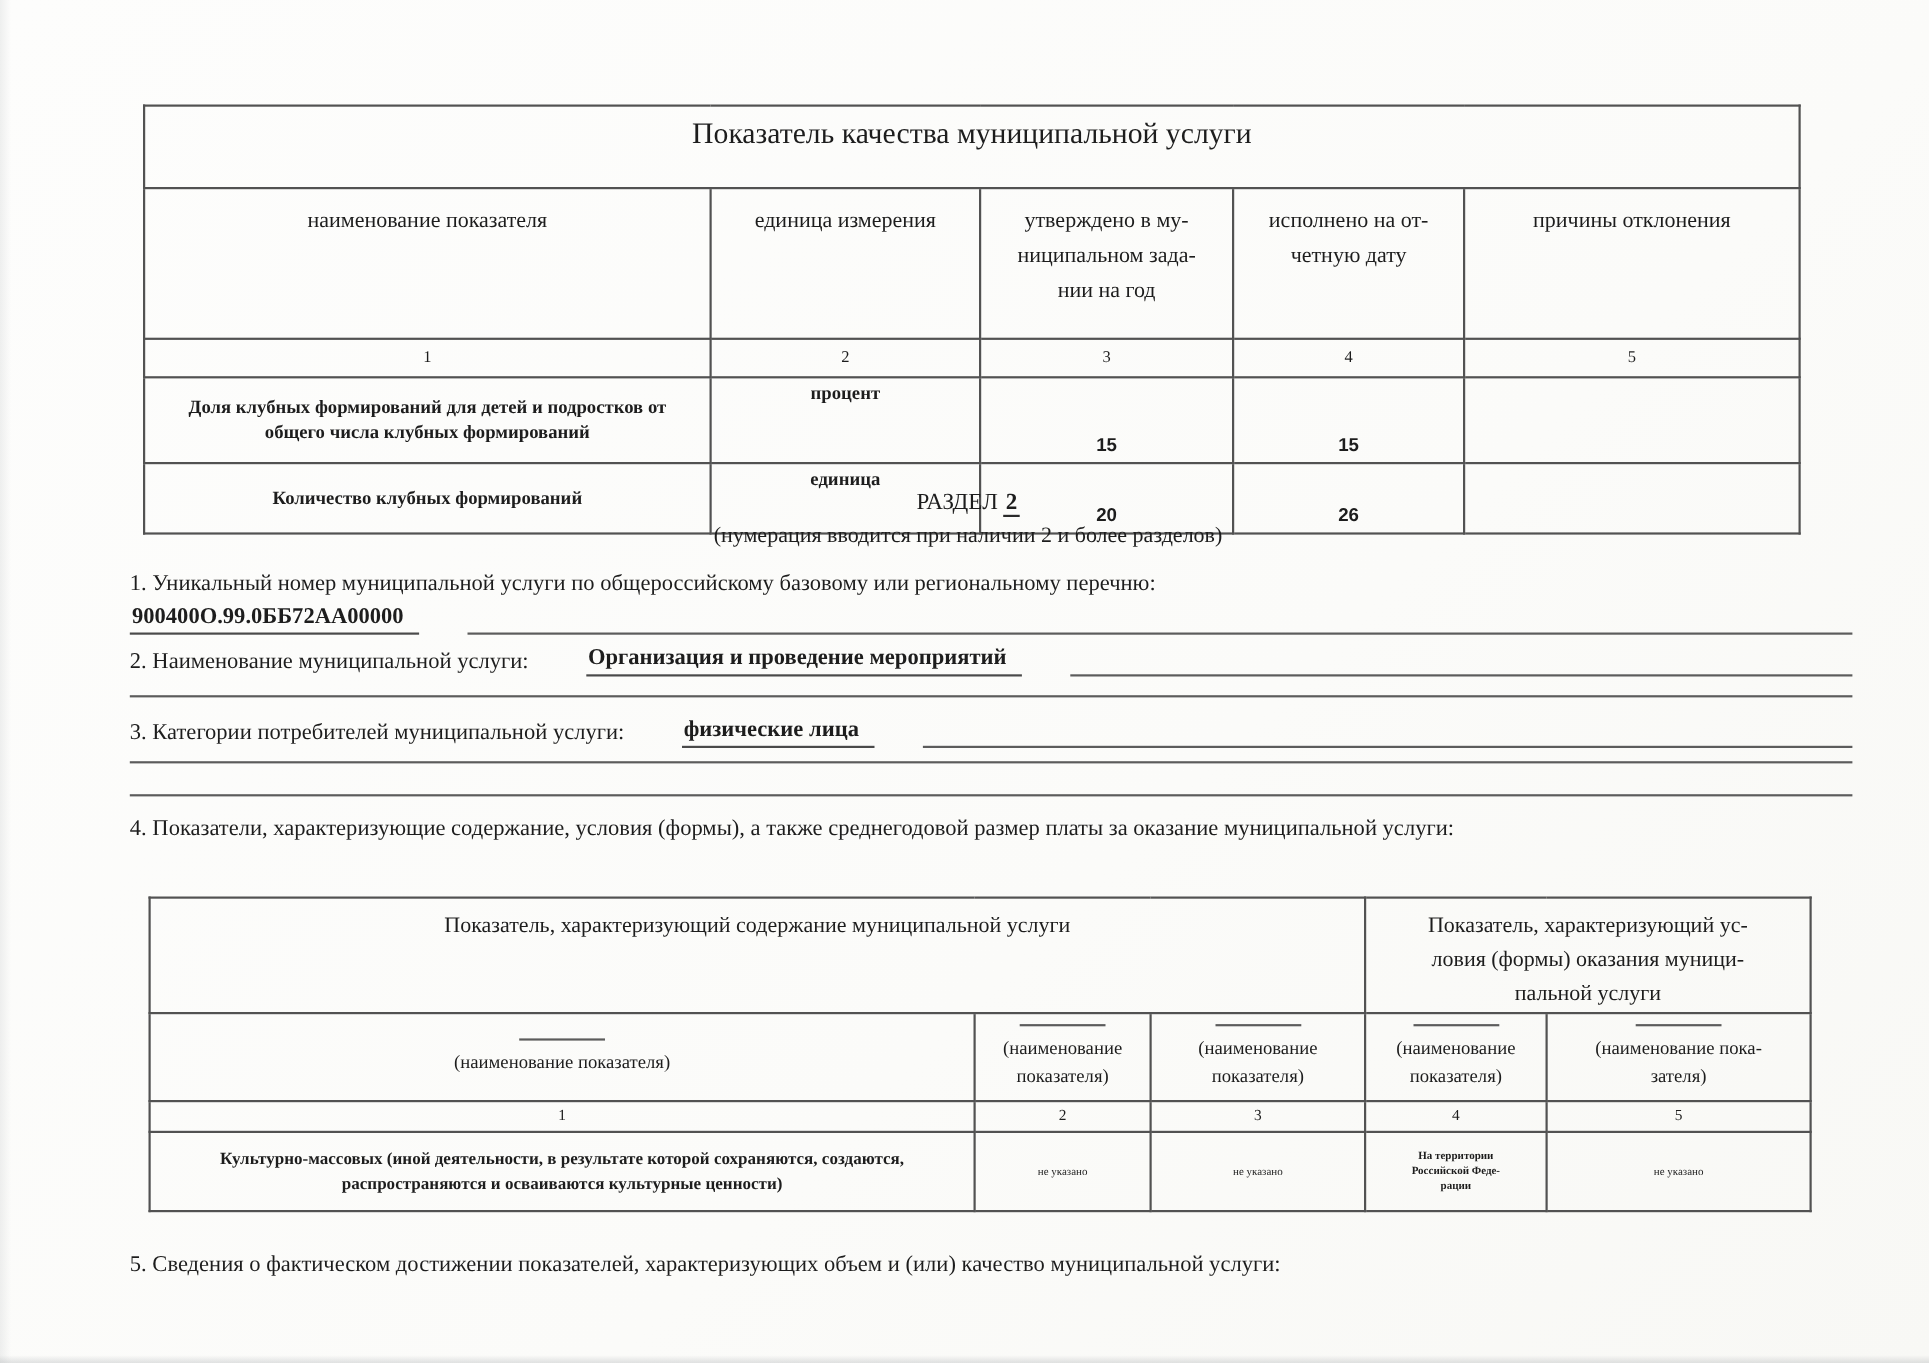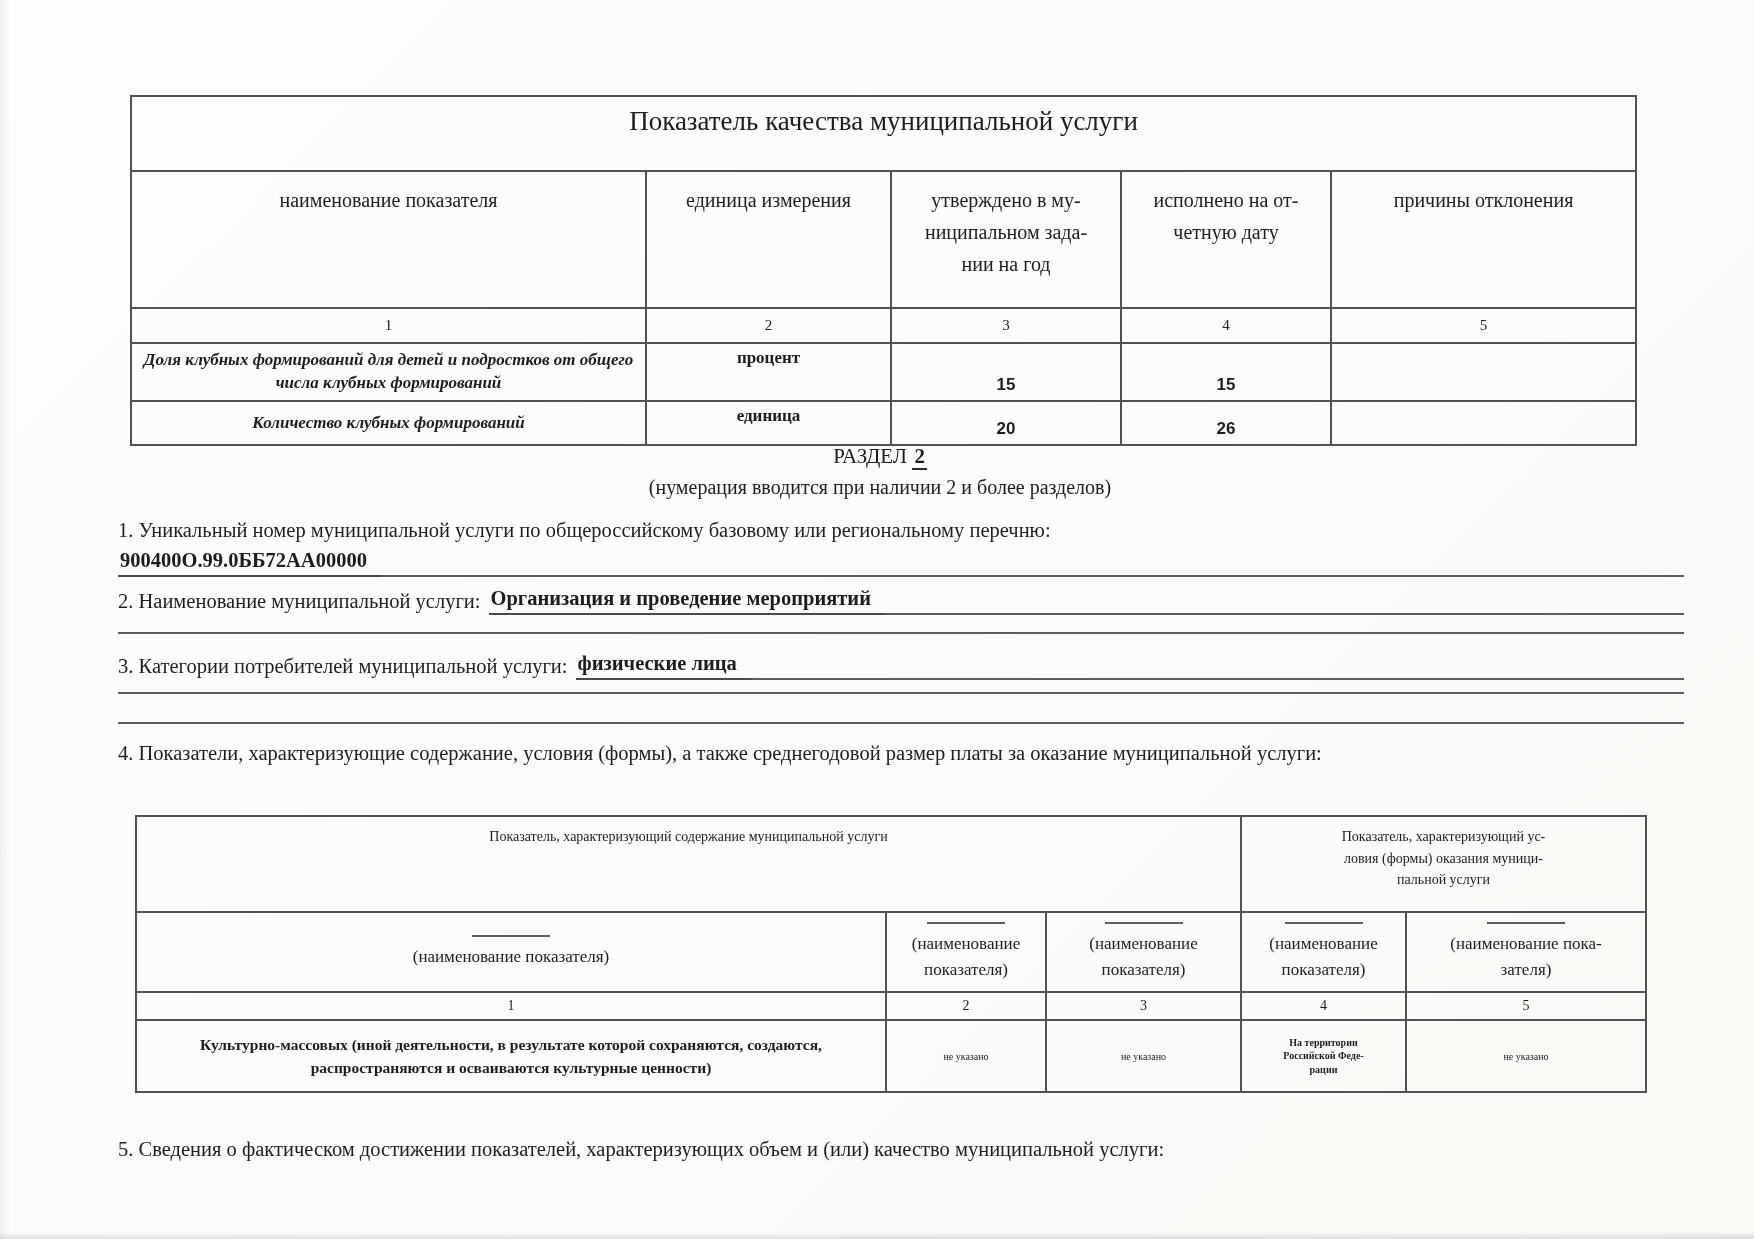--- a/index.html
+++ b/index.html
@@ -31,21 +31,21 @@
   .t1-title td{
     height:63px; text-align:center; vertical-align:top;
     font-size:27px; padding-top:9px;
   }
   .t1-head td{
     height:122px; text-align:center; vertical-align:top;
     font-size:20px; padding-top:12px; line-height:1.6;
   }
   .t1-nums td{ height:31px; text-align:center; vertical-align:middle; font-size:15px; }
   .t1-row td{ font-weight:bold; text-align:center; }
-  .t1-row .cell-name{ font-size:17px; line-height:1.35; vertical-align:middle; padding:4px 10px;font-style:italic; }
+  .t1-row .cell-name{ font-size:17px; line-height:1.35; vertical-align:middle; padding:14px 10px; }
   .t1-row .cell-unit{ font-size:17px; vertical-align:top; padding-top:4px;margin-left:20px; }
   .t1-row .cell-num{
     font-family:"Liberation Sans", sans-serif; font-size:17px;
     vertical-align:bottom; padding-bottom:5px;
   }
   .t1-r1 td{ height:48px; }
   .t1-r2 td{ height:34px; }
 
   .preline{ white-space:pre-line; }
 
@@ -55,38 +55,38 @@
     text-align:center; font-size:21px;
   }
   .section-head .num{ font-weight:bold; border-bottom:2px solid #2a2a2a; padding:0 2px; }
   .section-note{
     position:absolute; left:130px; width:1500px; top:476px;
     text-align:center; font-size:20px;
   }
 
   
   .para{ position:absolute; left:118px; width:1566px; font-size:20.5px; line-height:1.3; }
-  .flexline{ display:flex; align-items:flex-end; }
+  .flexline{ display:flex; align-items:flex-end;gap:44px; }
   .flexline .lbl{ white-space:nowrap; padding-right:8px; }
   .flexline .val{
     font-weight:bold; white-space:nowrap;
     border-bottom:2px solid #4a4a4a; padding:0 14px 1px 2px;
   }
   .flexline .fill{ flex:1 1 auto; border-bottom:2px solid #5c5c5c; height:1em; }
   .blankline{
     position:absolute; left:118px; width:1566px; height:24px;
     border-bottom:2px solid #5c5c5c;
   }
 
   
   .t2 { left:135px; top:815px; width:1510px; }
   .t2 .c1{width:750px}.t2 .c2{width:160px}.t2 .c3{width:195px}.t2 .c4{width:165px}.t2 .c5{width:240px}
   .t2-top td{
     height:84px; text-align:center; vertical-align:top;
-    font-size:14px; padding-top:9px; line-height:1.55;
+    font-size:20px; padding-top:9px; line-height:1.55;
   }
   .t2-sub td{ height:76px; text-align:center; vertical-align:middle; font-size:17px; line-height:1.5; }
   .t2-sub .fillmark{
     display:block; width:78px; margin:0 auto 7px auto;
     border-bottom:2px solid #5c5c5c; height:0;
   }
   .t2-nums td{ height:24px; text-align:center; vertical-align:middle; font-size:14px; }
   .t2-row td{ height:68px; text-align:center; vertical-align:middle; font-size:10px; }
   .t2-row .cell-name{ font-weight:bold; font-size:15.5px; line-height:1.5; padding:0 24px; }
   .t2-row .cell-terr{ font-weight:bold; line-height:1.35; }

